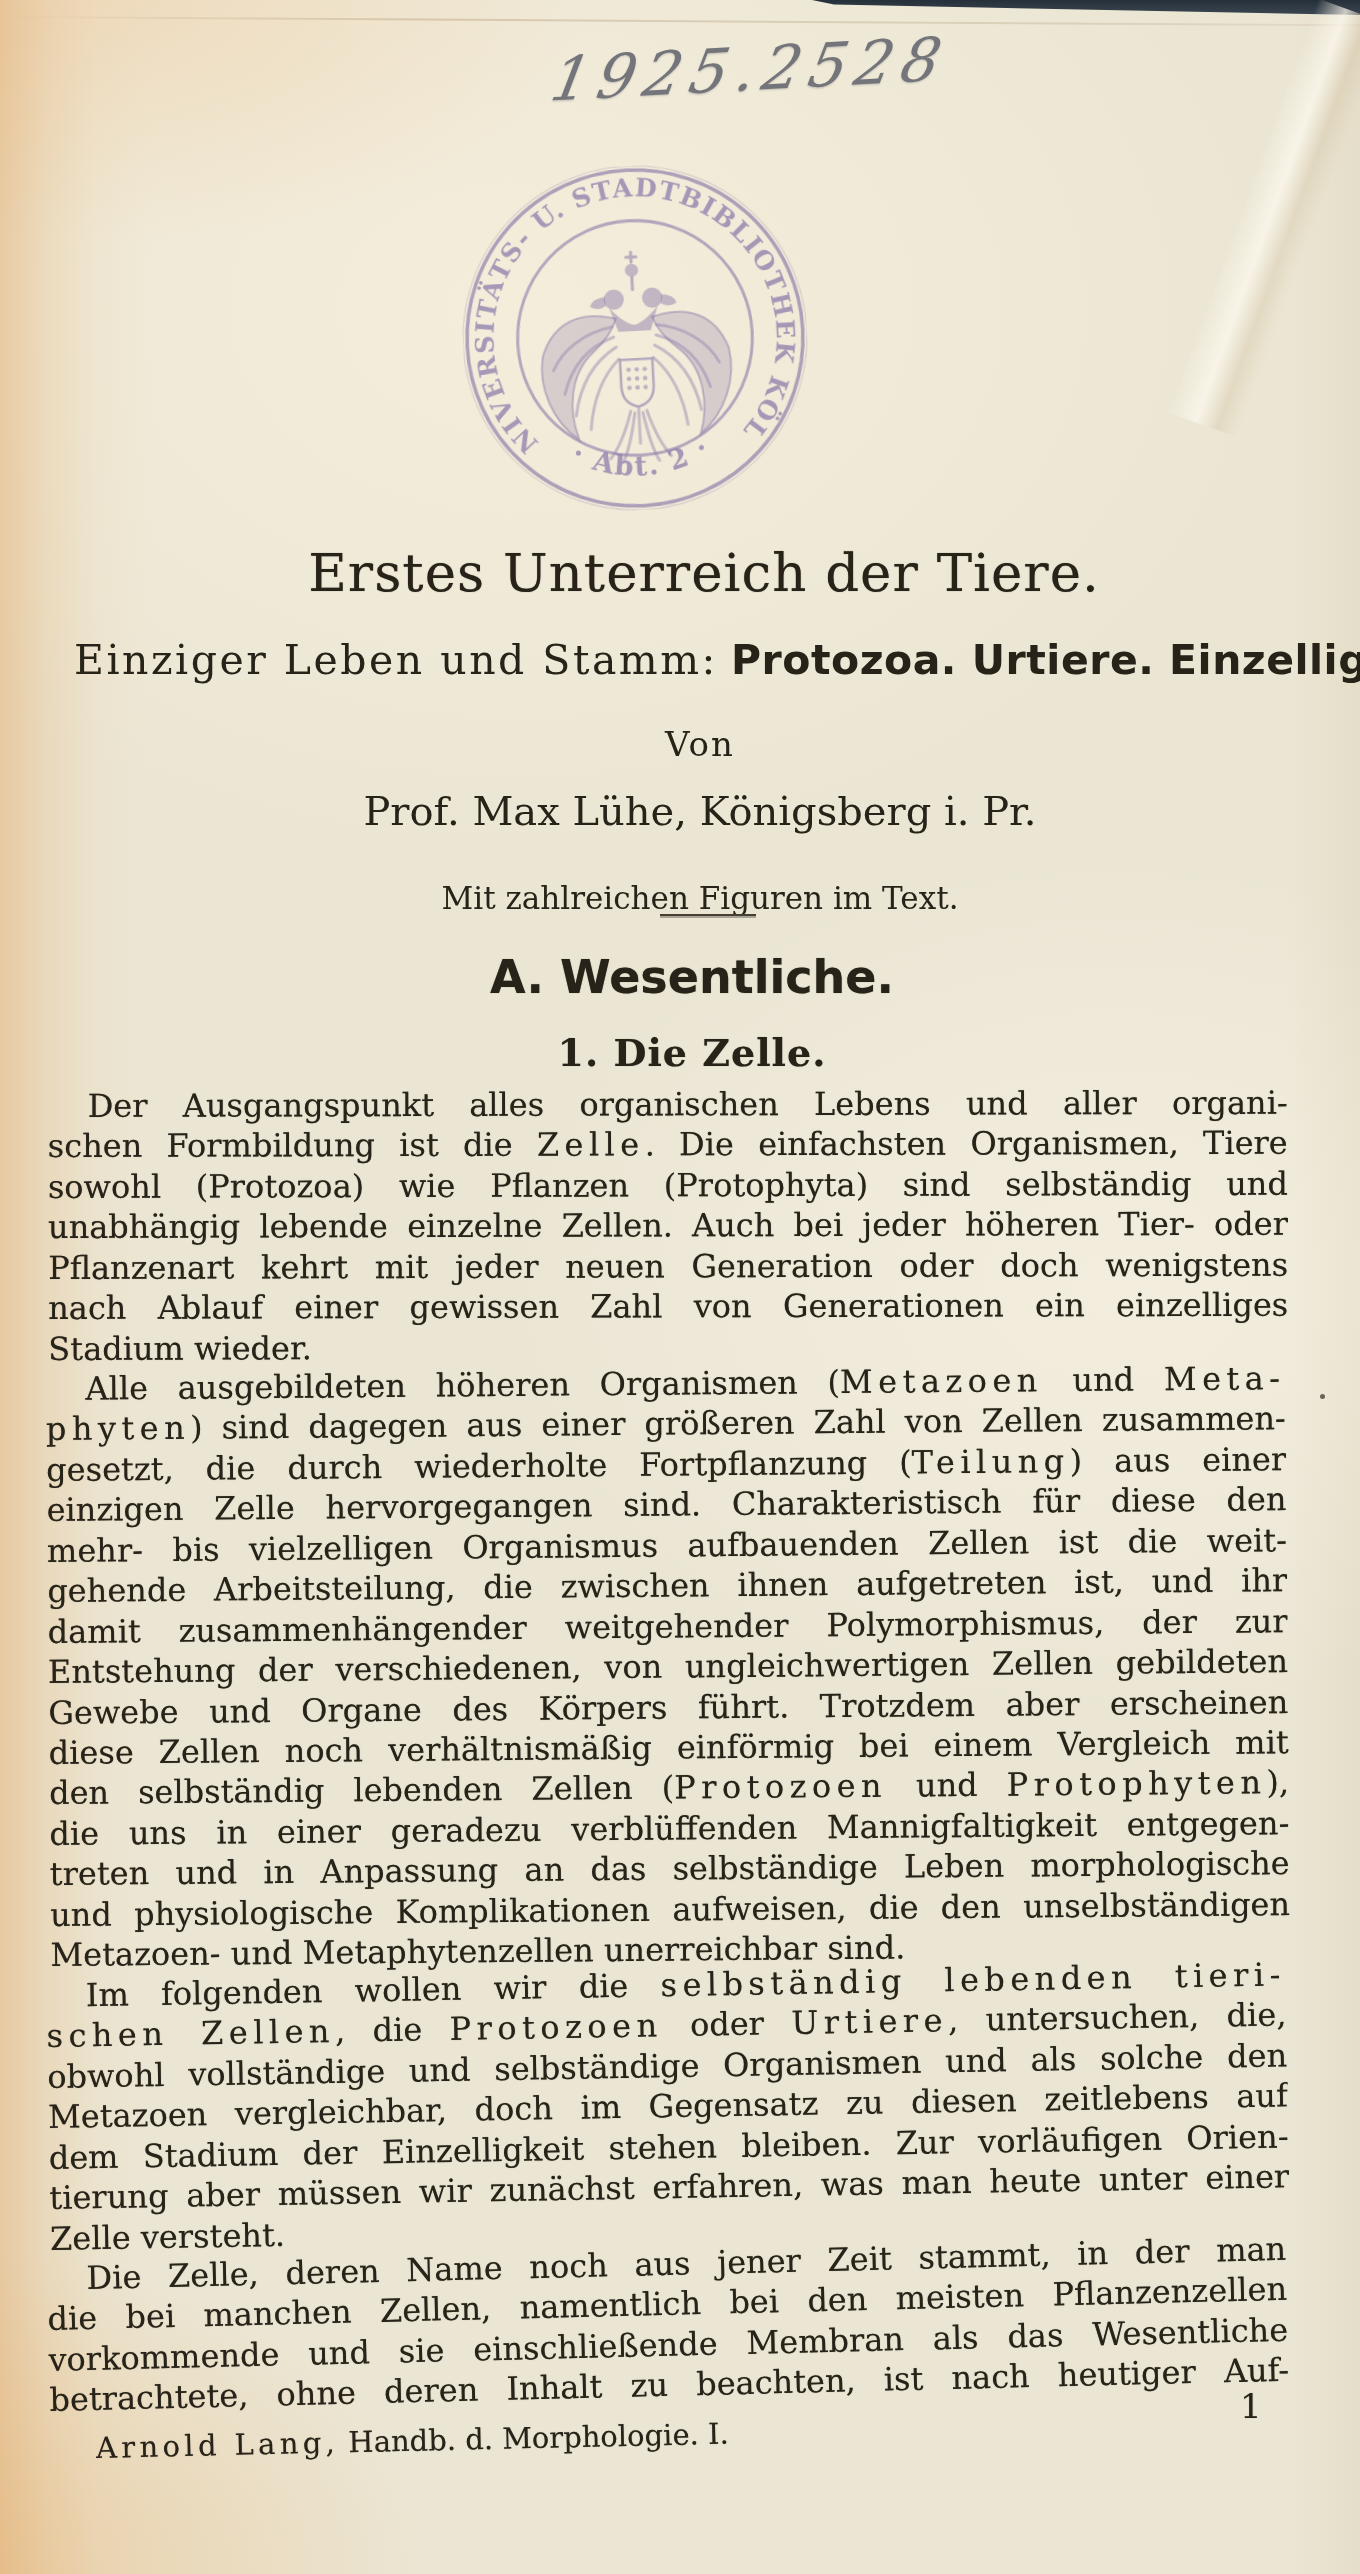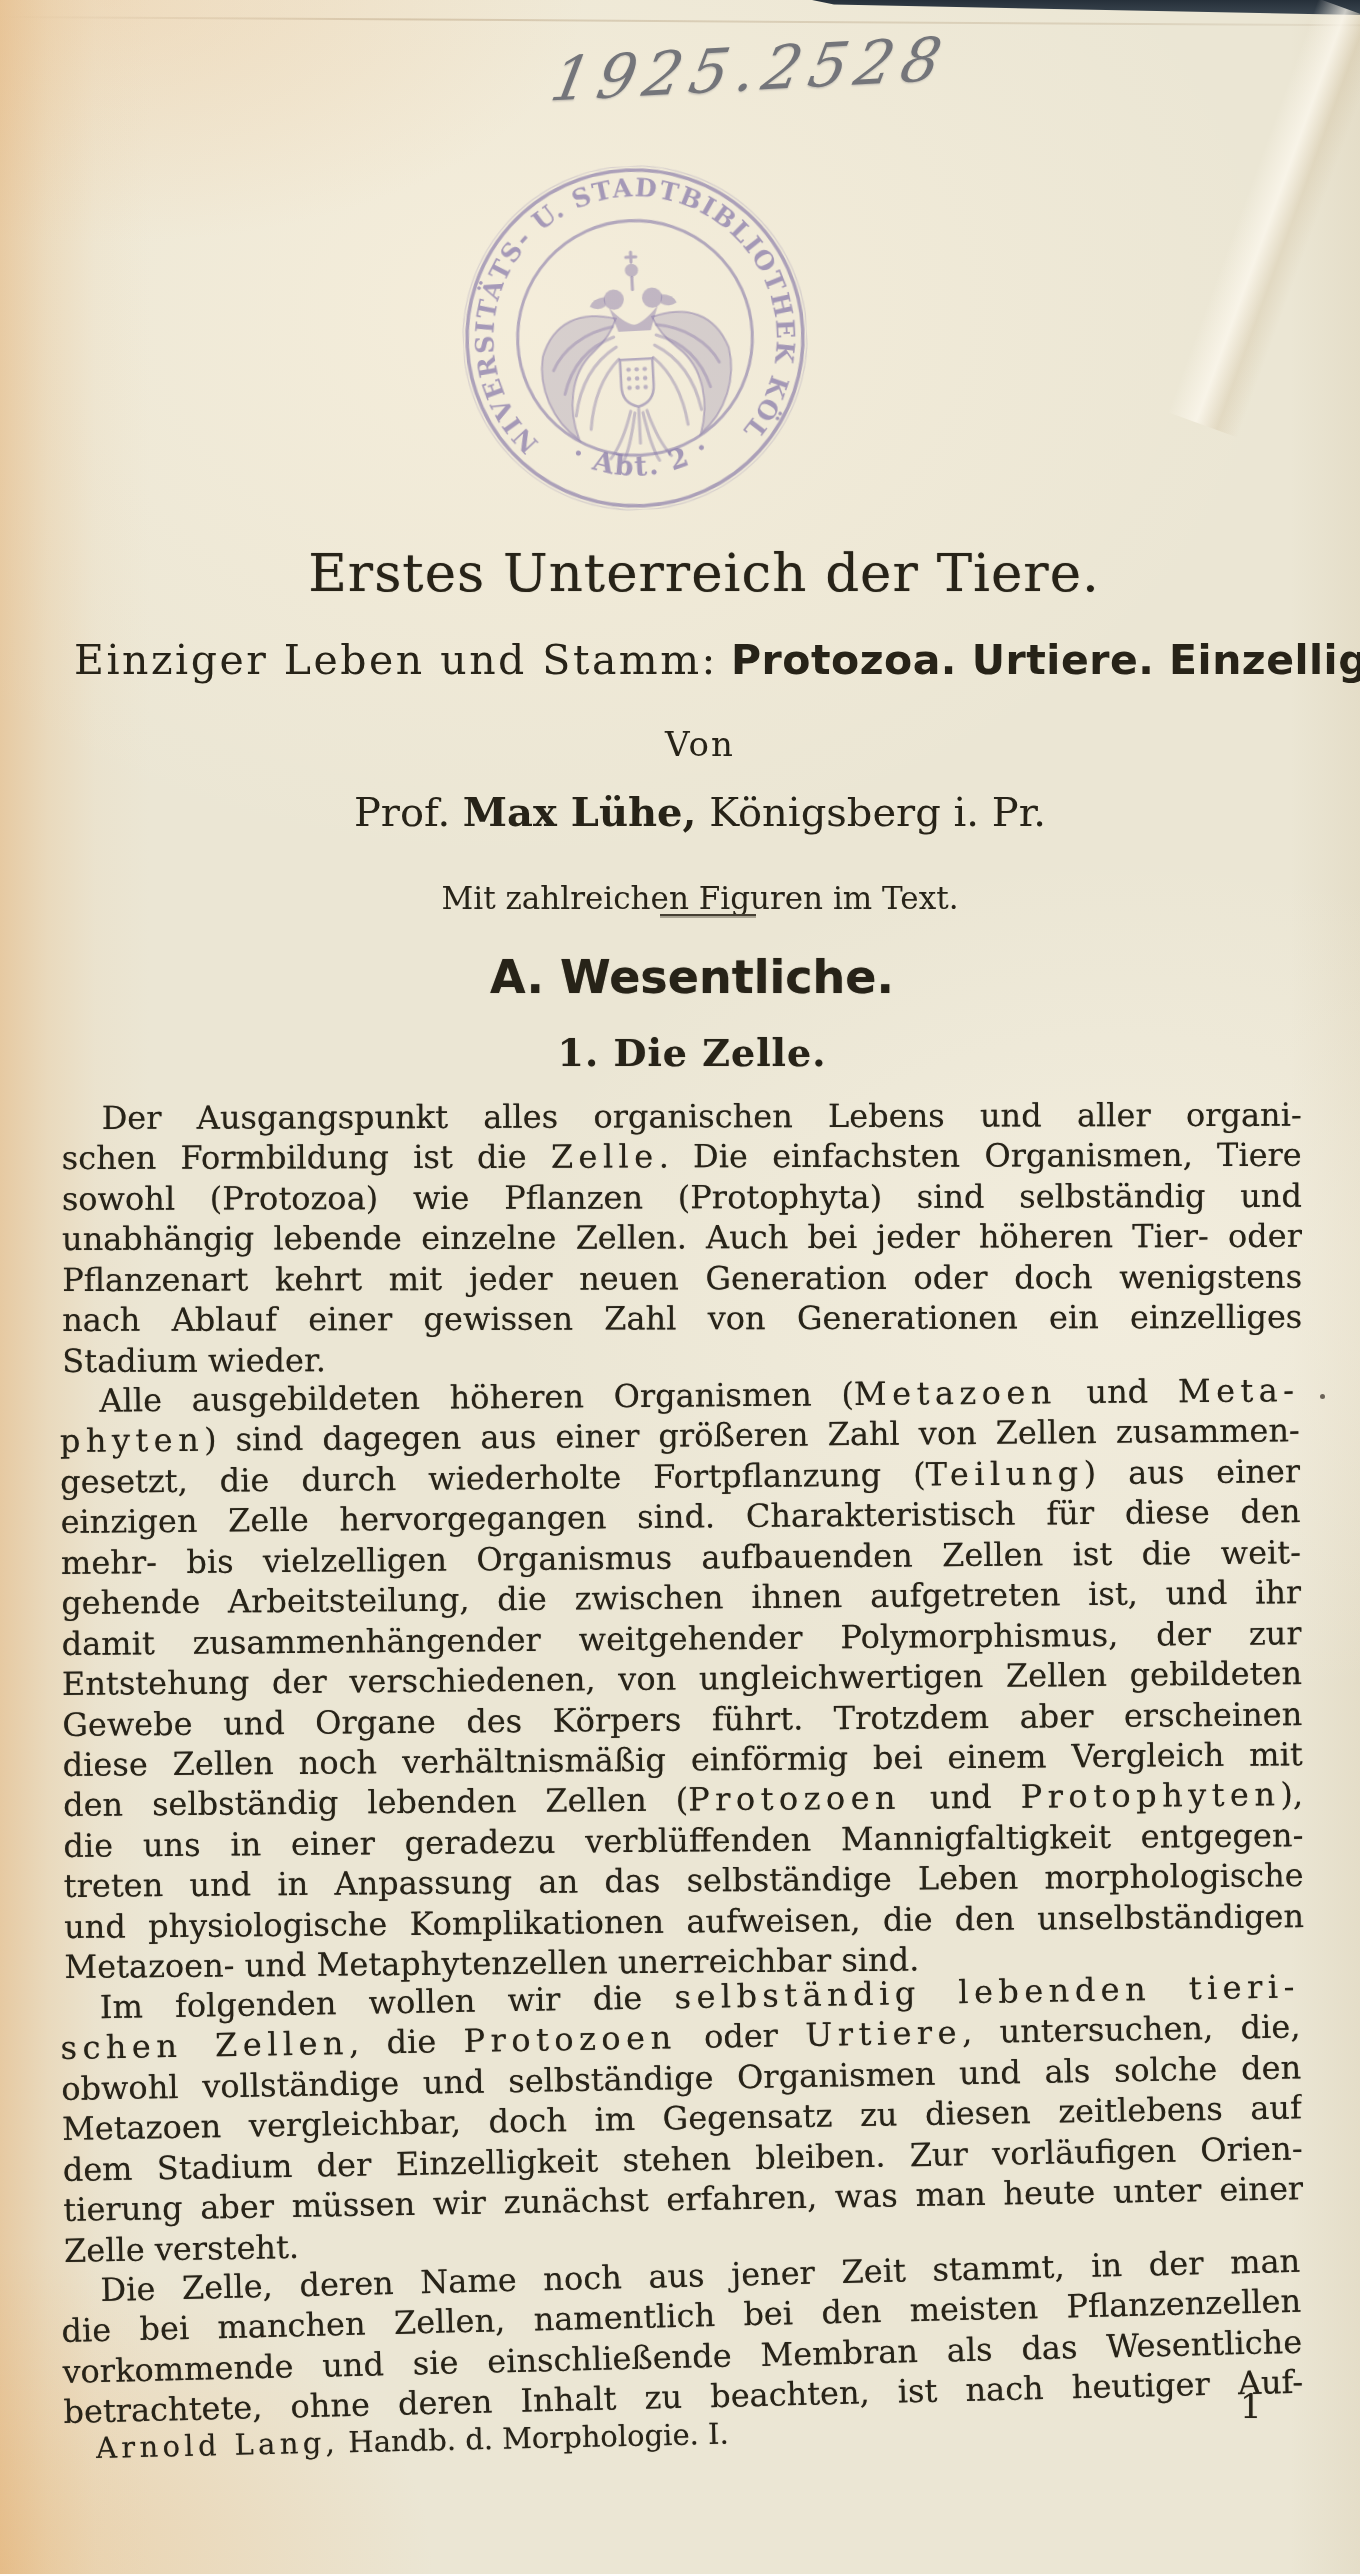--- a/index.html
+++ b/index.html
@@ -55,32 +55,32 @@
 
   
   .center-block{position:absolute;left:62px;width:1240px;text-align:center;}
   .title{top:542px;font-size:53px;font-weight:normal;letter-spacing:1px;
     transform:translateX(22px);text-shadow:0 0 1px rgba(40,34,26,.55);}
   .subtitle{top:636px;font-size:41px;transform:translateX(12px);white-space:nowrap;}
   .sub-lead{letter-spacing:2.5px;}
   .sub-em{font-family:"DejaVu Sans",sans-serif;font-weight:bold;letter-spacing:.5px;}
   .byline{top:724px;font-size:34px;letter-spacing:2px;transform:translateX(18px);}
   .author{top:788px;font-size:40px;transform:translateX(18px);}
-  .author-name{font-weight:bold;}
+  .author-name{font-weight:normal;}
   .figures-note{top:880px;font-size:31px;transform:translateX(18px);}
   .divider{position:absolute;left:660px;top:914px;width:96px;height:2px;
     background:#464034;box-shadow:0 2px 0 rgba(70,64,52,.4);}
   .chapter{top:950px;font-family:"DejaVu Sans",sans-serif;font-weight:bold;
     font-size:46px;transform:translateX(10px);text-shadow:0 0 1px rgba(40,34,26,.5);}
   .subchapter{top:1030px;font-size:38px;font-weight:bold;letter-spacing:1px;
     transform:translateX(10px);text-shadow:0 0 1px rgba(40,34,26,.45);}
 
   
-  .body-text{position:absolute;left:62px;top:1086px;width:1240px;
-    font-size:32px;text-shadow:0 0 .8px rgba(42,36,28,.55);margin-top:12px;}
+  .body-text{position:absolute;left:48px;top:1086px;width:1240px;
+    font-size:32px;text-shadow:0 0 .8px rgba(42,36,28,.55);}
   .para{transform-origin:0 50%;}
   .line{height:40.45px;line-height:40.45px;overflow:hidden;}
   .line.j{text-align:justify;text-align-last:justify;}
   .line.first{text-indent:40px;}
   .sg-s{letter-spacing:.17em;}
 
   
   .footer{position:absolute;left:96px;top:2431px;font-size:29px;
     transform:rotate(-1.3deg);transform-origin:0 50%;
     text-shadow:0 0 .8px rgba(42,36,28,.5);}

